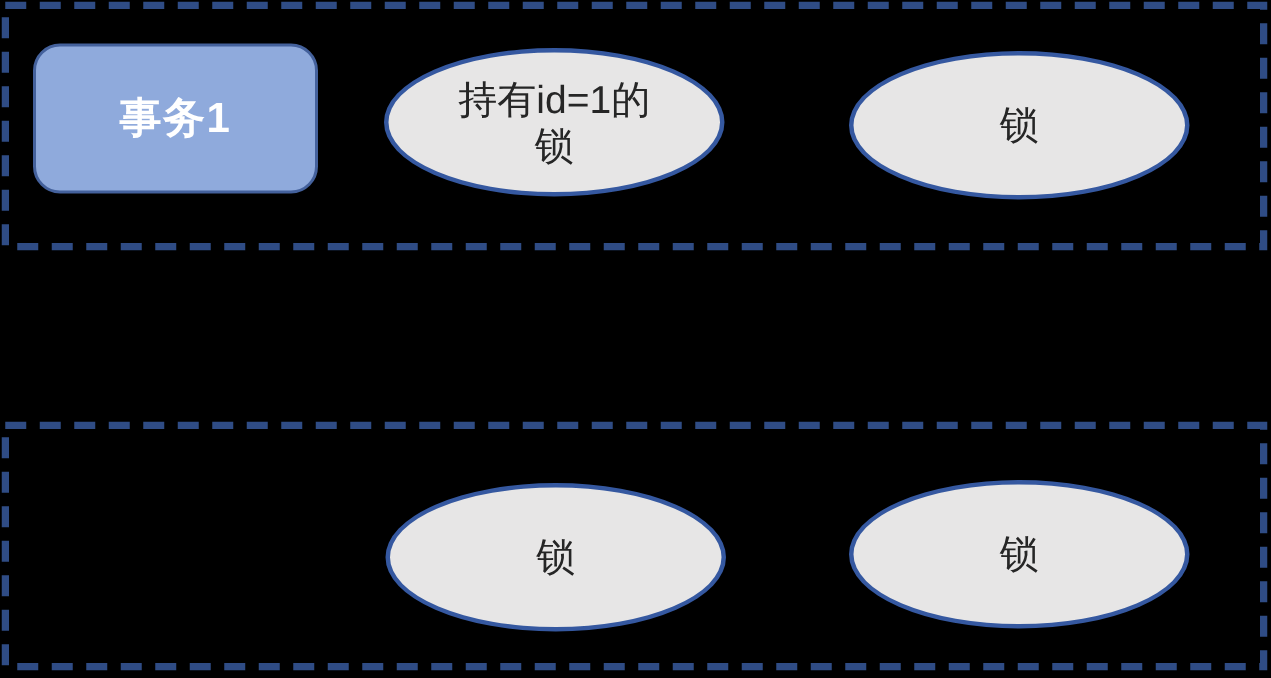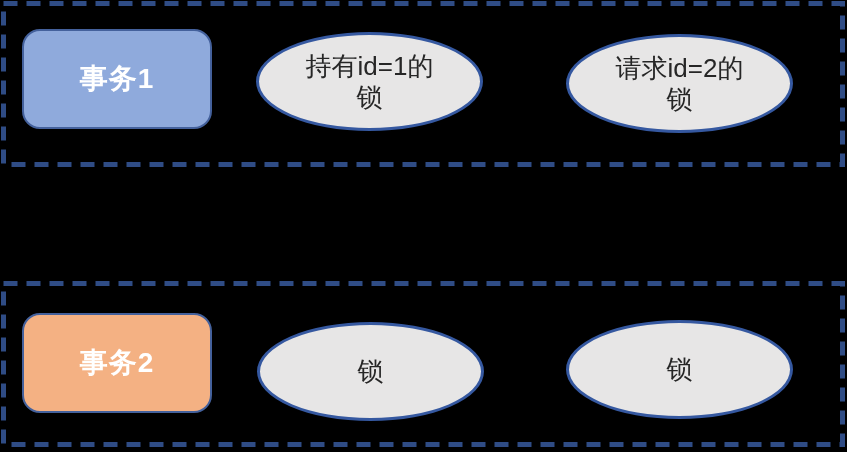--- a/index.html
+++ b/index.html
@@ -85,34 +85,30 @@
 
     <div class="lock-ellipse g1-e1">
       <div class="lock-text">
         <span class="line">持有id=1的</span>
         <span class="line">锁</span>
       </div>
     </div>
 
     <div class="lock-ellipse g1-e2">
       <div class="lock-text">
-        <span class="line">请求id=2的</span>
         <span class="line">锁</span>
       </div>
     </div>
   </div>
 
   <div class="group group2">
     <svg class="dash-border" viewBox="0 0 844 166" preserveAspectRatio="none">
       <rect x="2.5" y="2.5" width="839" height="161" fill="none" stroke="#2F4C85" stroke-width="5" stroke-dasharray="14 9"></rect>
     </svg>
 
-    <div class="txn-box txn2">
-      <span>事务2</span>
-    </div>
 
     <div class="lock-ellipse g2-e1">
       <div class="lock-text">
         <span class="line">锁</span>
       </div>
     </div>
 
     <div class="lock-ellipse g2-e2">
       <div class="lock-text">
         <span class="line">锁</span>

